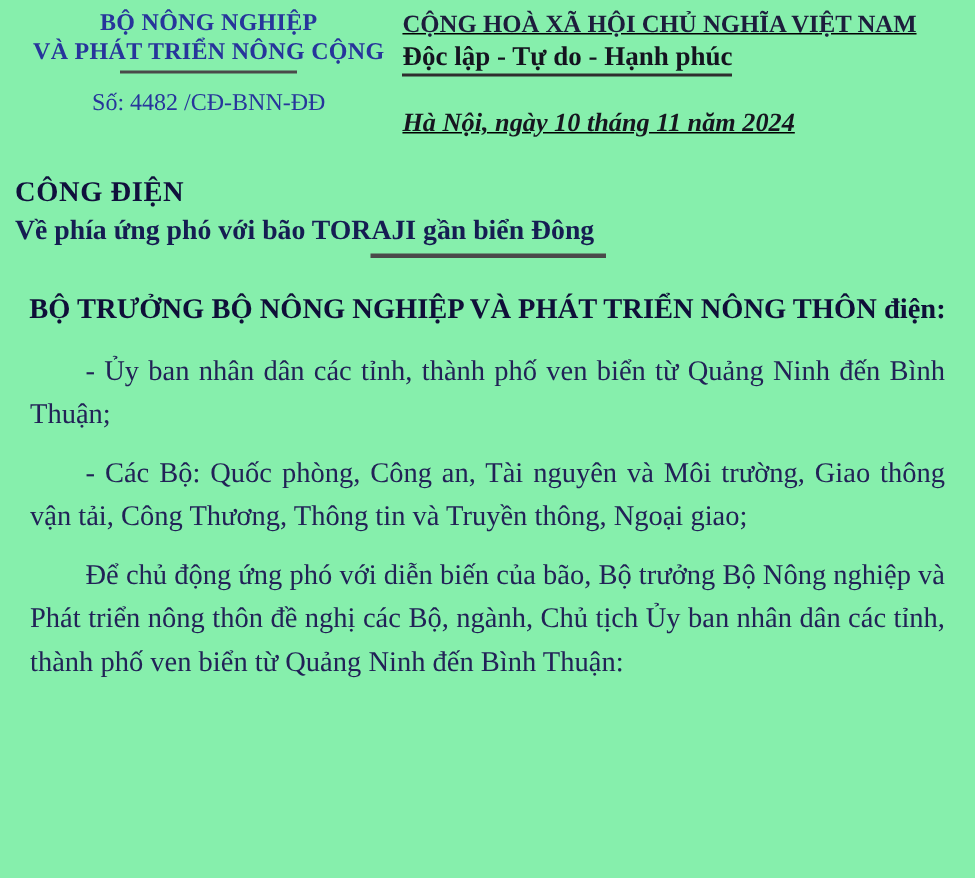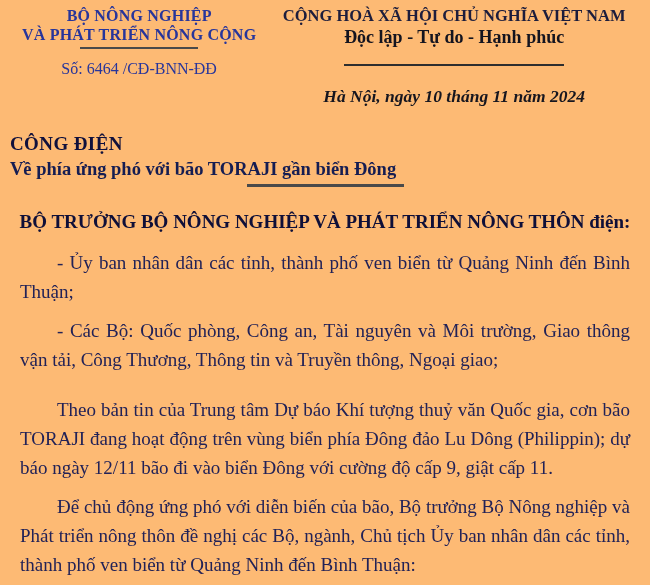--- a/index.html
+++ b/index.html
@@ -5,37 +5,38 @@
   html, body {
     margin: 0;
     padding: 0;
     background: #ffffff;
   }
   .page {
     position: relative;
     width: 650px;
     height: 585px;
     box-sizing: border-box;
-    background: #fdba74;
+    background: #86efac;
     padding: 6px 10px 0 10px;
     overflow: hidden;
     font-family: "Liberation Serif", "DejaVu Serif", serif;
   }
   
   .header {
     display: flex;
     width: 100%;
   }
   .header-left {
     width: 41%;
     text-align: center;
   }
   .header-right {
     width: 59%;
-    text-align: center;
+    text-align: left;
+    text-decoration: underline;
   }
   .agency-line {
     font-weight: bold;
     font-size: 16px;
     line-height: 19px;
     color: #27359b;
     letter-spacing: 0.2px;
   }
   .rule-left {
     width: 118px;
@@ -57,21 +58,21 @@
   .motto-wrap {
     margin-top: 1px;
   }
   .motto {
     display: inline-block;
     font-weight: bold;
     font-size: 18px;
     line-height: 21px;
     color: #14141f;
     border-bottom: 2px solid #2e2e2e;
-    padding-bottom: 16px;
+    padding-bottom: 1px;
   }
   .dateline {
     font-weight: bold;
     font-style: italic;
     font-size: 17.5px;
     margin-top: 20px;
     color: #16161f;
   }
   
   .title-block {
@@ -122,21 +123,21 @@
 </head>
 <body>
 
 <div class="page">
 
   <div class="header">
     <div class="header-left">
       <div class="agency-line">BỘ NÔNG NGHIỆP</div>
       <div class="agency-line">VÀ PHÁT TRIỂN NÔNG CỘNG</div>
       <div class="rule-left"></div>
-      <div class="doc-number">Số: 6464 /CĐ-BNN-ĐĐ</div>
+      <div class="doc-number">Số: 4482 /CĐ-BNN-ĐĐ</div>
     </div>
     <div class="header-right">
       <div class="nation">CỘNG HOÀ XÃ HỘI CHỦ NGHĨA VIỆT NAM</div>
       <div class="motto-wrap">
         <span class="motto">Độc lập - Tự do - Hạnh phúc</span>
       </div>
       <div class="dateline">Hà Nội, ngày 10  tháng 11 năm 2024</div>
     </div>
   </div>
 
@@ -146,16 +147,15 @@
     <div class="rule-subject"></div>
   </div>
 
   <p class="salutation">BỘ TRƯỞNG BỘ NÔNG NGHIỆP VÀ PHÁT TRIỂN NÔNG THÔN điện:</p>
 
   <div class="recipients">
     <p class="body-par">- Ủy ban nhân dân các tỉnh, thành phố ven biển từ Quảng Ninh đến Bình Thuận;</p>
     <p class="body-par">- Các Bộ: Quốc phòng, Công an, Tài nguyên và Môi trường, Giao thông vận tải, Công Thương, Thông tin và Truyền thông, Ngoại giao;</p>
   </div>
 
-  <p class="body-par gap-before">Theo bản tin của Trung tâm Dự báo Khí tượng thuỷ văn Quốc gia, cơn bão TORAJI đang hoạt động trên vùng biển phía Đông đảo Lu Dông (Philippin); dự báo ngày 12/11 bão đi vào biển Đông với cường độ cấp 9, giật cấp 11.</p>
   <p class="body-par">Để chủ động ứng phó với diễn biến của bão, Bộ trưởng Bộ Nông nghiệp và Phát triển nông thôn đề nghị các Bộ, ngành, Chủ tịch Ủy ban nhân dân các tỉnh, thành phố ven biển từ Quảng Ninh đến Bình Thuận:</p>
 
 </div>
 
 </body></html>

